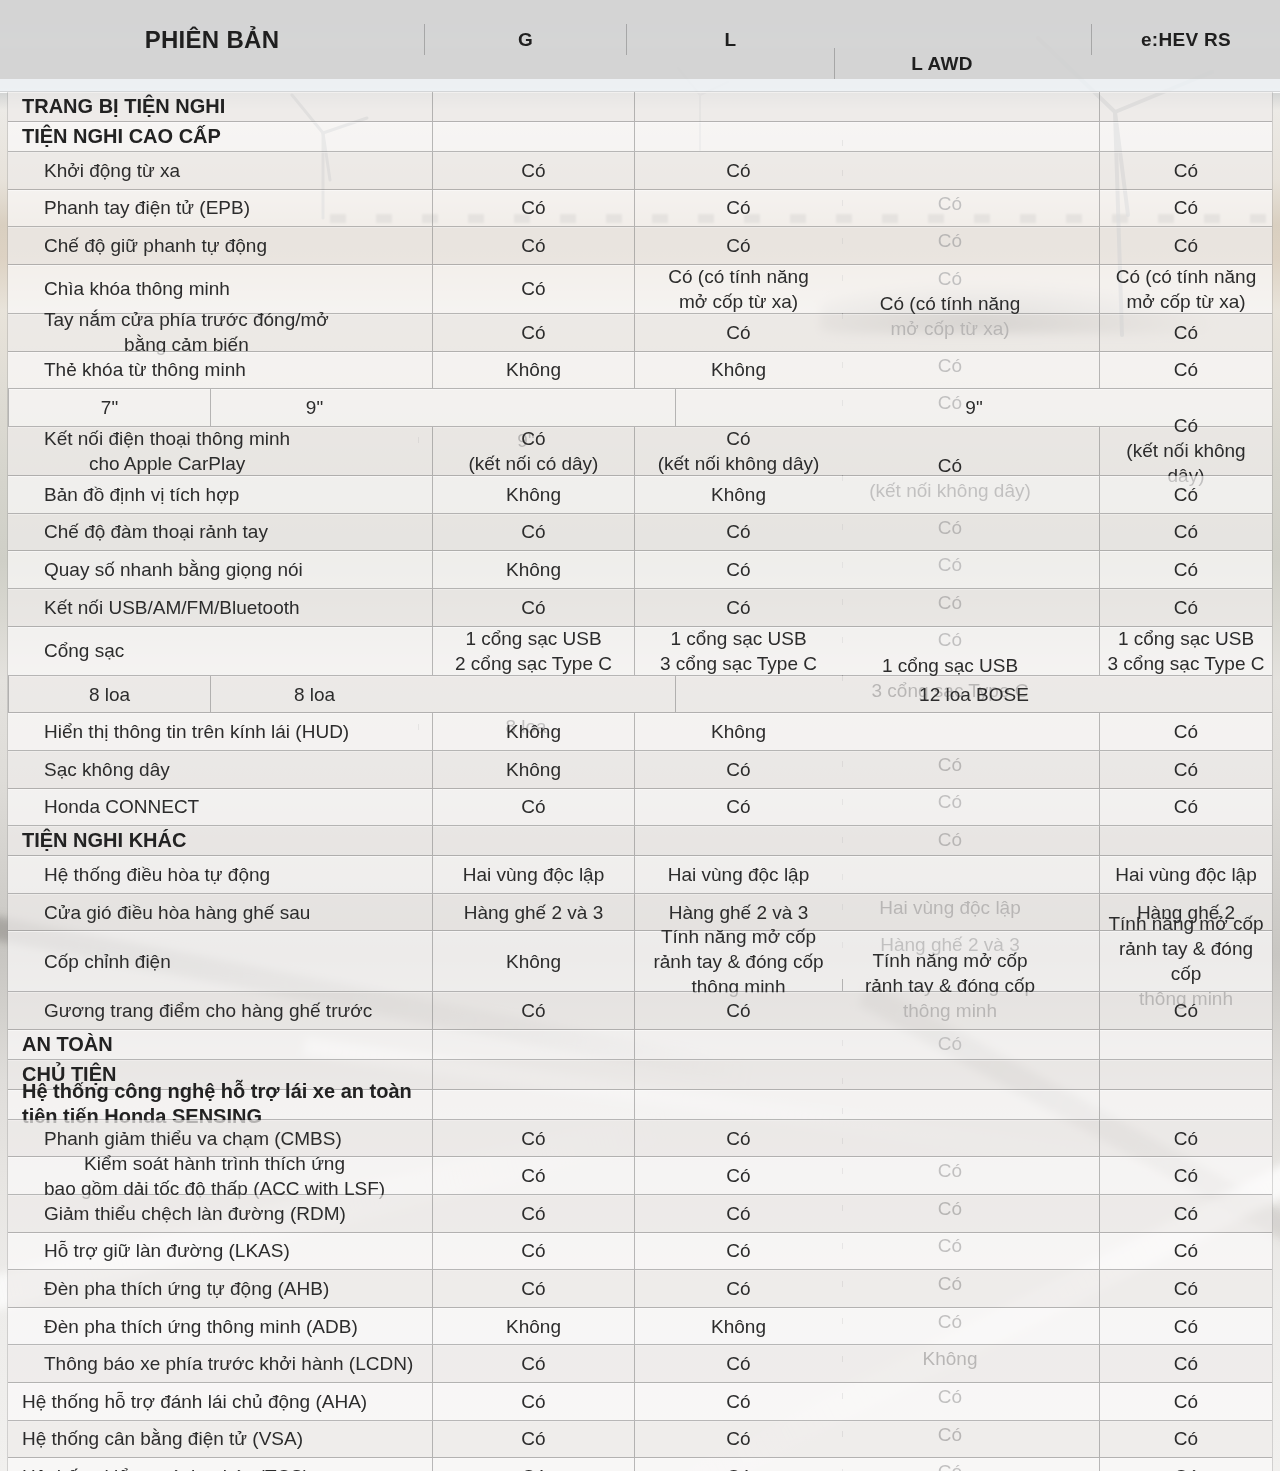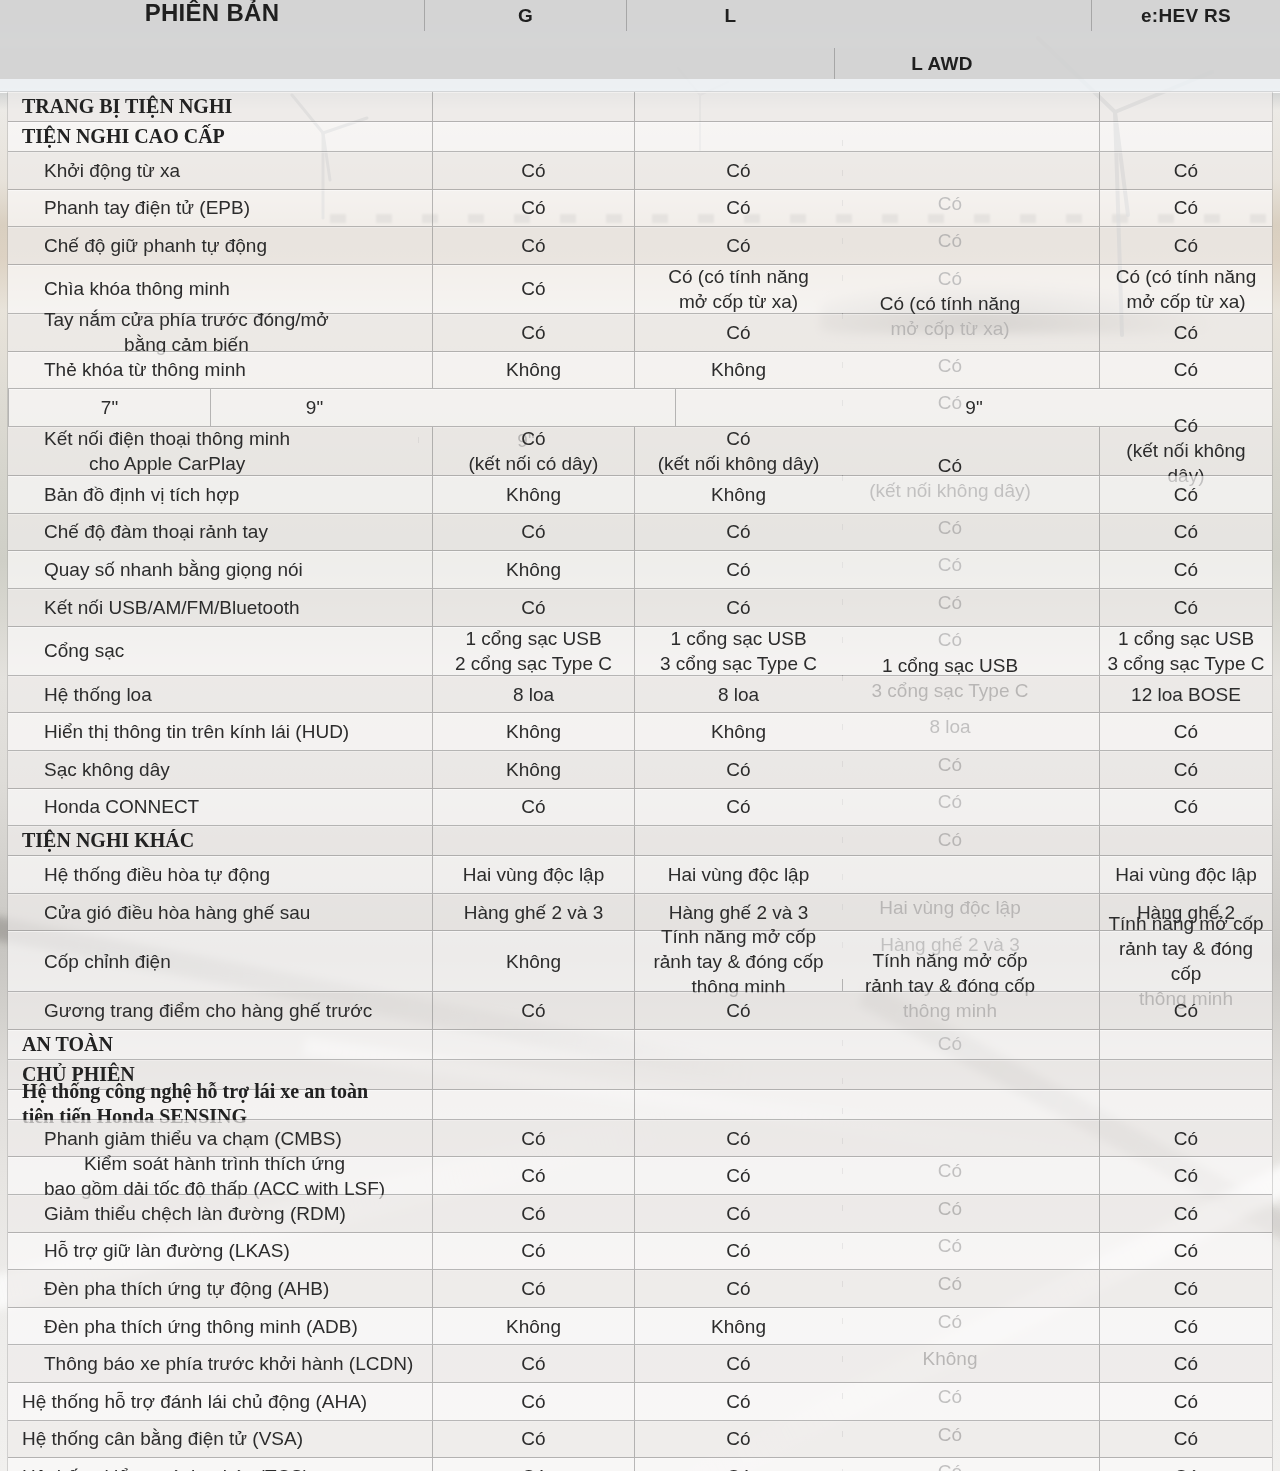--- a/index.html
+++ b/index.html
@@ -32,40 +32,40 @@
   .streak.bright3{left:300px;top:1100px;width:900px;height:18px;transform:rotate(8deg);
     background:linear-gradient(90deg,rgba(255,255,255,.5),rgba(255,255,255,0));}
   .hillmass{position:absolute;left:820px;top:282px;width:400px;height:52px;border-radius:50% 40% 10% 10%;
     background:radial-gradient(ellipse at 40% 80%,rgba(95,92,86,.55),rgba(95,92,86,0) 70%);filter:blur(5px);}
   .scrubline{position:absolute;left:330px;top:214px;width:950px;height:9px;filter:blur(1px);opacity:.55;
     background:repeating-linear-gradient(90deg,rgba(92,90,84,.65) 0 16px,rgba(92,90,84,0) 16px 46px);}
   .turbines{position:absolute;inset:0;}
   
   .table{position:absolute;inset:0;z-index:2;display:flex;flex-direction:column;}
   .thead{
-    flex:0 0 42px;display:flex;align-items:flex-start;
+    flex:0 0 42px;display:flex;align-items:center;
     background:rgba(212,212,212,.97);
     font-weight:bold;font-size:23px;letter-spacing:.3px;color:#1f1f1f;
   }
   .thead .cell{border-bottom:none;}
   .thead .hlabel{width:424px;justify-content:center;font-size:24px;}
   .gapband{flex:0 0 13px;background:rgba(240,243,246,.92);
     box-shadow:0 1px 0 rgba(255,255,255,.9), inset 0 -1px 0 rgba(160,160,160,.35);}
   .tbody{height:1416px;display:flex;flex-direction:column;margin:0 7px;
     border-left:1px solid rgba(150,150,150,.35);border-right:1px solid rgba(150,150,150,.35);}
   .row{display:flex;flex:1 1 auto;min-height:29px;
     border-bottom:1px solid rgba(120,120,120,.5);
     background:rgba(251,250,249,.72);
     box-shadow:0 1px 0 rgba(255,255,255,.55);}
   .row.alt{background:rgba(238,236,234,.72);}
   .cell{display:flex;align-items:center;box-sizing:border-box;
     white-space:pre-line;line-height:25px;font-size:19px;}
   .cell.label{width:424px;justify-content:flex-start;text-align:left;padding:3px 10px 3px 14px;}
   .row.indent .cell.label{padding-left:36px;text-align:center;}
-  .row.section .cell.label{font-weight:bold;font-size:20px;color:#222;font-family:Liberation Serif, serif;}
+  .row.section .cell.label{font-weight:bold;font-size:20px;color:#222;}
   .cell.value{justify-content:center;text-align:center;padding:3px 6px;
     border-left:1px solid rgba(120,120,120,.5);}
   .thead .cell.value{border-left:1px solid rgba(110,110,110,.45);}
   .v0{width:202px;}.v1{width:208px;}.v2{width:215px;margin-top:48px;}.v3{flex:1;margin-left:42px;}
   .bottom-band{flex:0 0 12px;background:rgba(249,249,248,.8);}
 </style>
 </head>
 <body>
 
 <div class="bg">
@@ -219,21 +219,20 @@
         <div class="cell value v0">1 cổng sạc USB
 2 cổng sạc Type C</div>
         <div class="cell value v1">1 cổng sạc USB
 3 cổng sạc Type C</div>
         <div class="cell value v2">1 cổng sạc USB
 3 cổng sạc Type C</div>
         <div class="cell value v3">1 cổng sạc USB
 3 cổng sạc Type C</div>
       </div>
       <div class="row feature indent alt">
-        <div class="cell label">Hệ thống loa</div>
         <div class="cell value v0">8 loa</div>
         <div class="cell value v1">8 loa</div>
         <div class="cell value v2">8 loa</div>
         <div class="cell value v3">12 loa BOSE</div>
       </div>
       <div class="row feature indent">
         <div class="cell label">Hiển thị thông tin trên kính lái (HUD)</div>
         <div class="cell value v0">Không</div>
         <div class="cell value v1">Không</div>
         <div class="cell value v2">Có</div>
@@ -295,21 +294,21 @@
         <div class="cell value v3">Có</div>
       </div>
       <div class="row section">
         <div class="cell label">AN TOÀN</div>
         <div class="cell value v0"></div>
         <div class="cell value v1"></div>
         <div class="cell value v2"></div>
         <div class="cell value v3"></div>
       </div>
       <div class="row section alt">
-        <div class="cell label">CHỦ PHIÊN</div>
+        <div class="cell label">CHỦ TIỆN</div>
         <div class="cell value v0"></div>
         <div class="cell value v1"></div>
         <div class="cell value v2"></div>
         <div class="cell value v3"></div>
       </div>
       <div class="row section">
         <div class="cell label">Hệ thống công nghệ hỗ trợ lái xe an toàn
 tiên tiến Honda SENSING</div>
         <div class="cell value v0"></div>
         <div class="cell value v1"></div>

